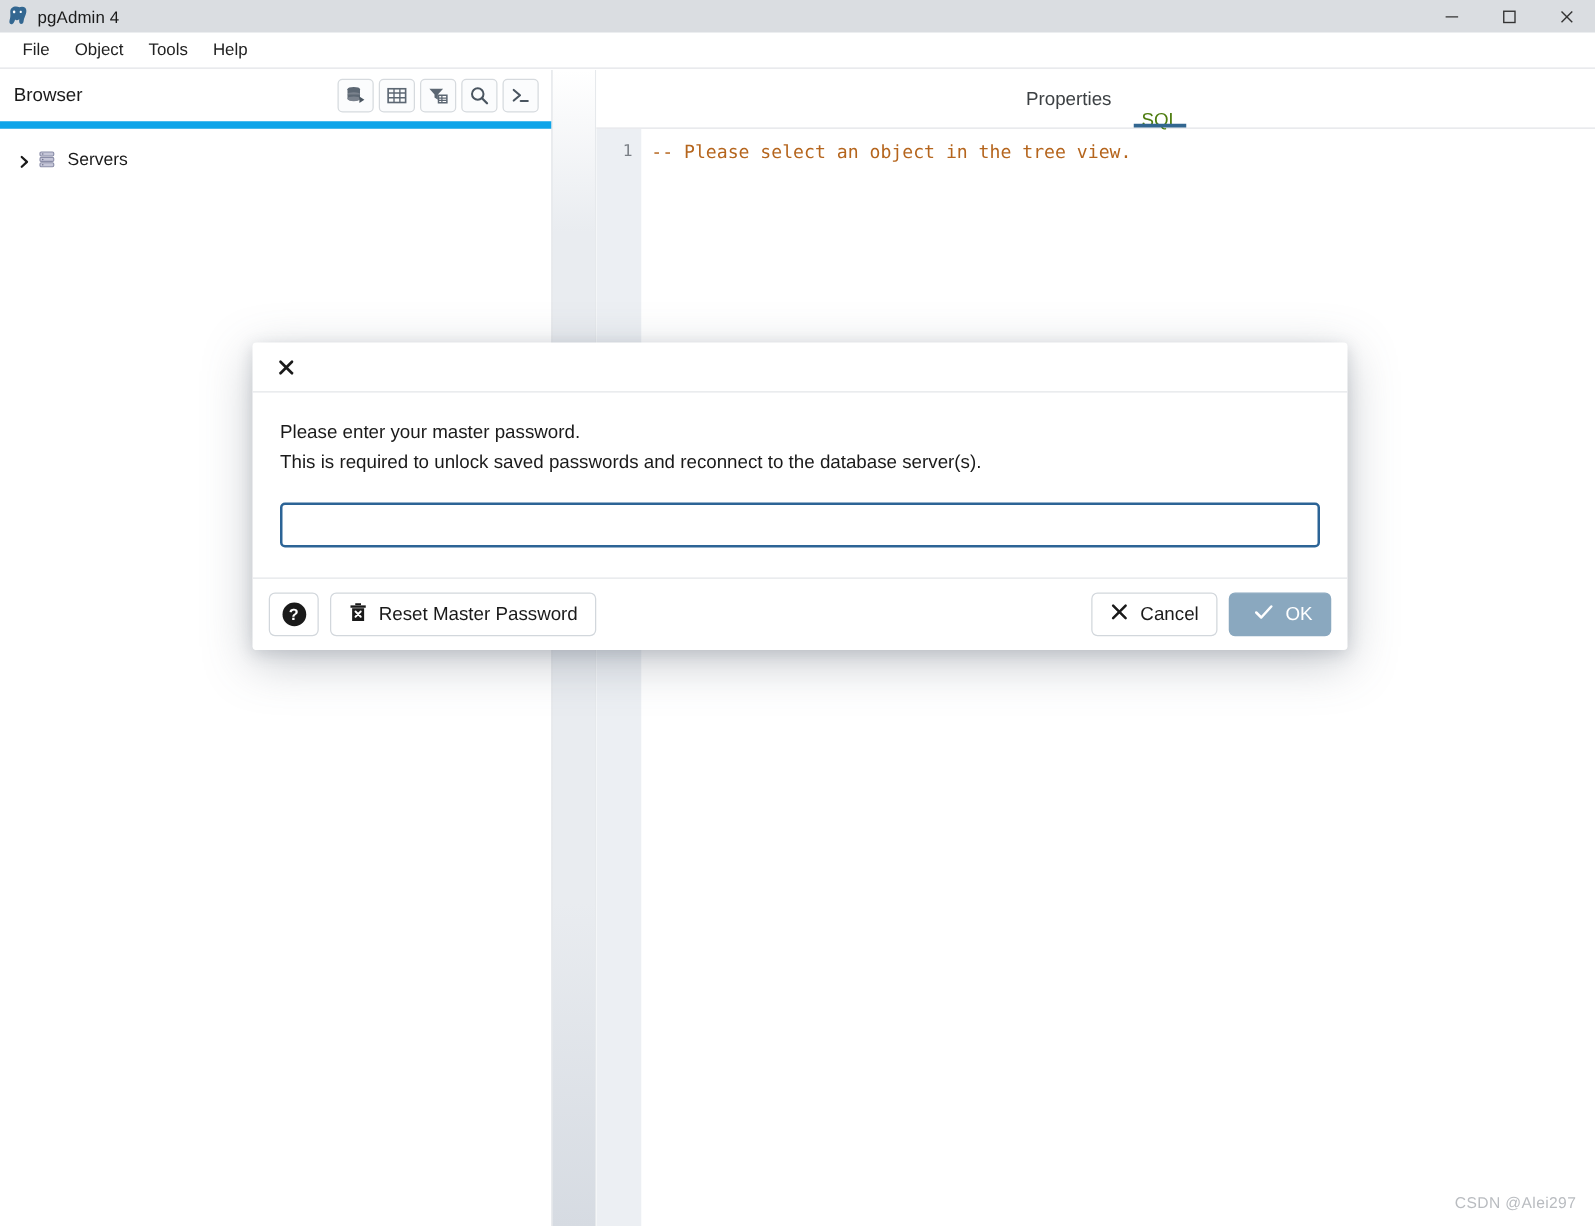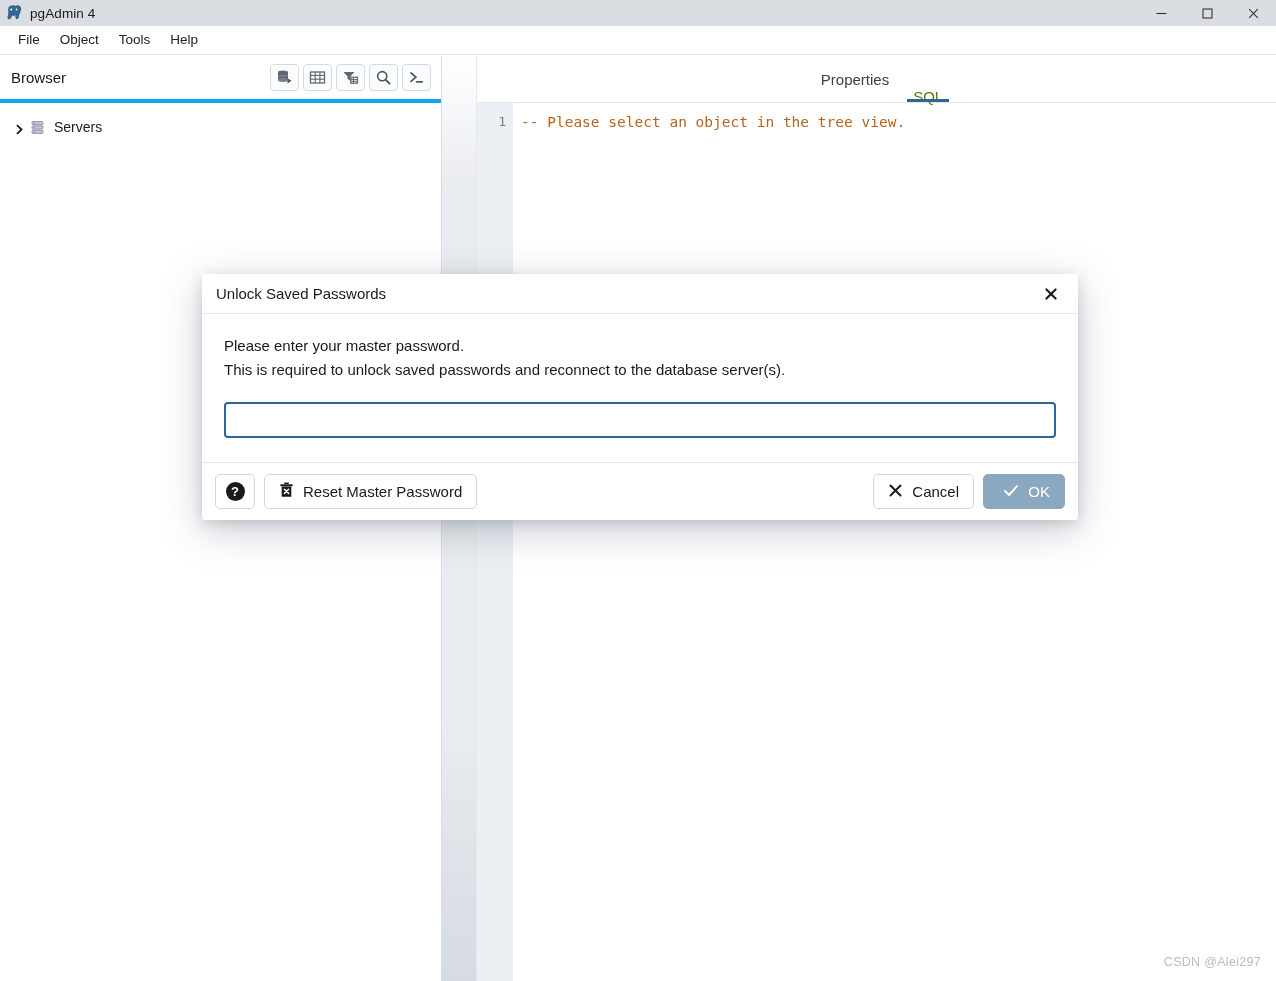--- a/index.html
+++ b/index.html
@@ -86,21 +86,21 @@
     flex: 0 0 441px;
     display: flex;
     flex-direction: column;
     background: #ffffff;
     position: relative;
   }
   .browser-header {
     height: 47px;
     display: flex;
     align-items: center;
-    border-bottom: 4px solid #0ea5e9;
+    border-bottom: 6px solid #0ea5e9;
     box-sizing: border-box;
     padding-left: 11px;
   }
   .browser-title {
     font-size: 15px;
     color: #1a1a1a;
     flex: 1 1 auto;
   }
   .browser-tools {
     display: flex;
@@ -482,21 +482,20 @@
       </div>
     </div>
   </div>
 
 </div>
 
 <div class="modal-backdrop">
   <div class="modal">
 
     <div class="modal-header">
-      <span class="modal-title">Unlock Saved Passwords</span>
       <div class="modal-close">
         <svg width="14" height="14" viewBox="0 0 14 14">
           <line x1="2.4" y1="2.4" x2="11.6" y2="11.6" stroke="#1a1a1a" stroke-width="2.1" stroke-linecap="round"></line>
           <line x1="11.6" y1="2.4" x2="2.4" y2="11.6" stroke="#1a1a1a" stroke-width="2.1" stroke-linecap="round"></line>
         </svg>
       </div>
     </div>
 
     <div class="modal-body">
       <div class="modal-line">Please enter your master password.</div>

